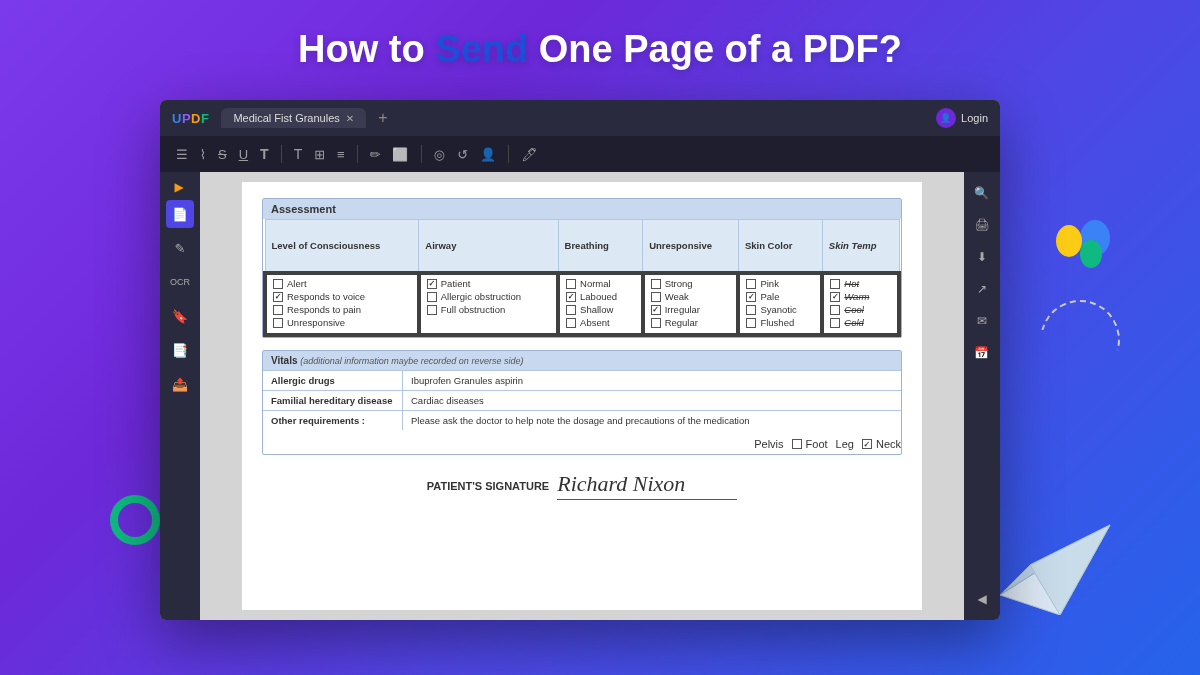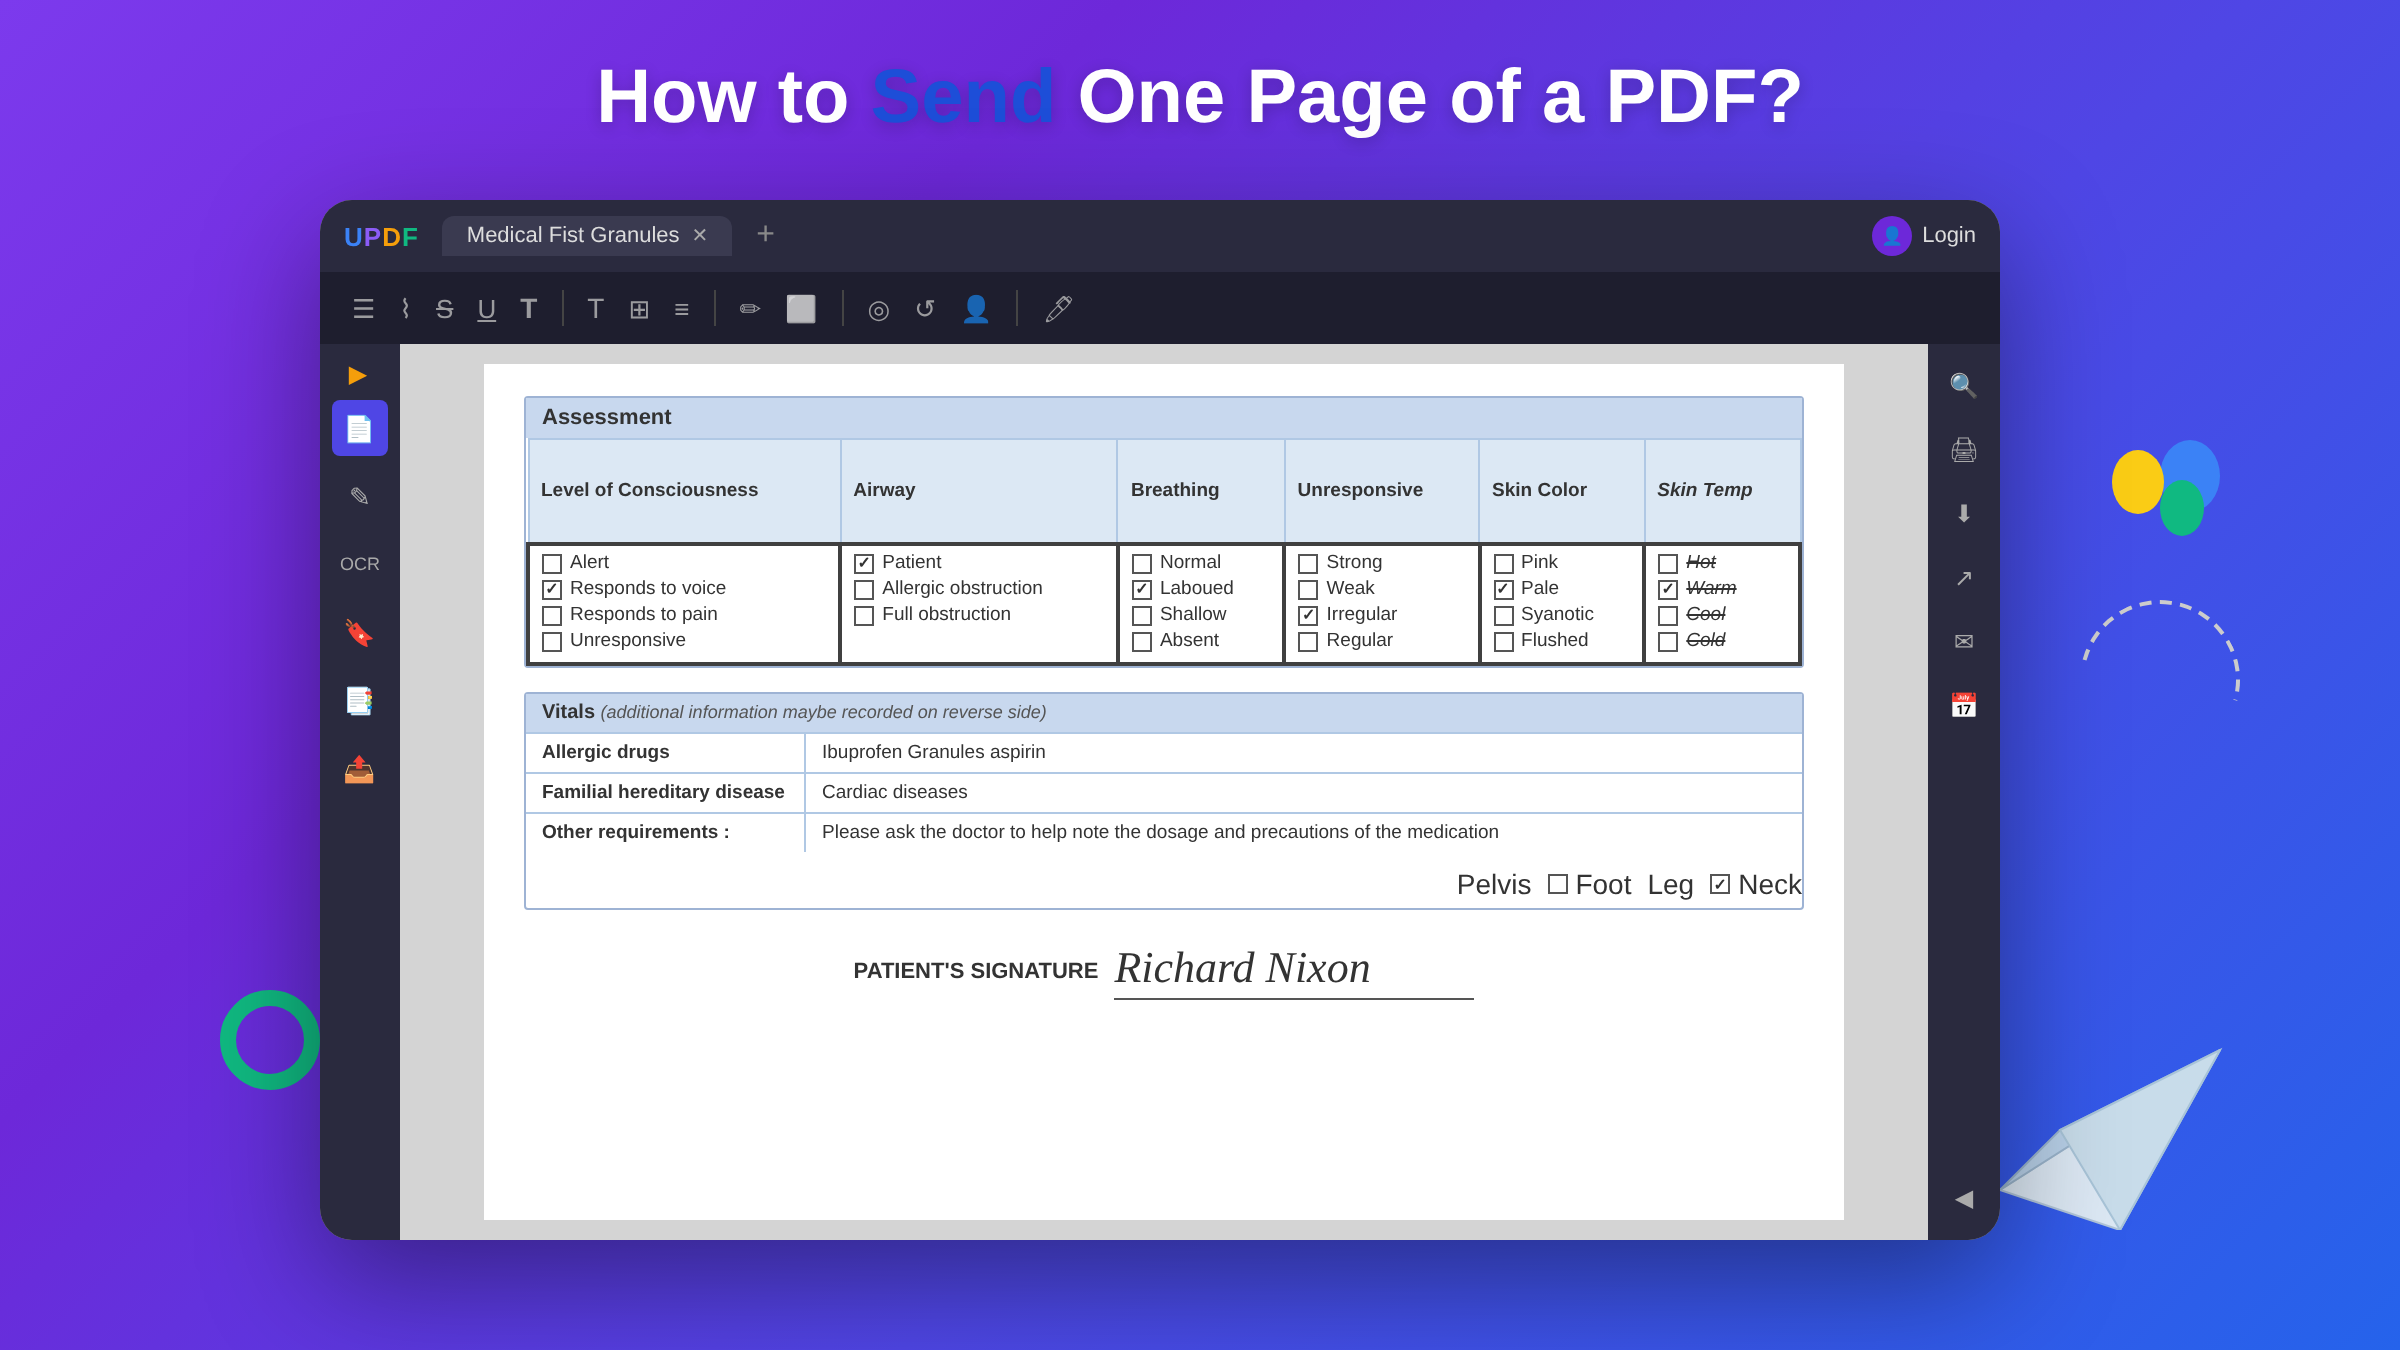--- a/index.html
+++ b/index.html
@@ -32,21 +32,21 @@
     }
 
     
     .app-window {
       position: absolute;
       top: 100px;
       left: 160px;
       width: 840px;
       height: 520px;
       background: #a3a3a3;
-      border-radius: 16px;
+      border-radius: 6px;
       box-shadow: 0 20px 60px rgba(0,0,0,0.4);
       overflow: hidden;
       display: flex;
       flex-direction: column;
     }
 
     
     .title-bar {
       background: #2a2a3e;
       height: 36px;
@@ -210,21 +210,21 @@
     .assessment-table th {
       background: #dce8f4;
       border: 1px solid #b0c8e4;
       padding: 20px 6px;
       text-align: left;
       font-size: 9.5px;
       font-weight: bold;
       color: #333;
     }
     .assessment-table td {
-      border: 2px solid #404040;
+      border: 4px solid #404040;
       padding: 3px 6px;
       vertical-align: top;
       margin-top: 22px;
     }
     .check-item {
       display: flex;
       align-items: center;
       gap: 4px;
       margin-bottom: 2px;
       font-size: 9.5px;
@@ -292,21 +292,21 @@
       color: #333;
       flex: 1;
     }
 
     
     .bottom-row {
       display: flex;
       justify-content: flex-end;
       align-items: center;
       gap: 8px;
-      font-size: 14px;
+      font-size: 11px;
       color: #333;
       padding: 4px 0;
       margin-top: 4px;
     }
     .bottom-item {
       display: flex;
       align-items: center;
       gap: 4px;
     }
 

